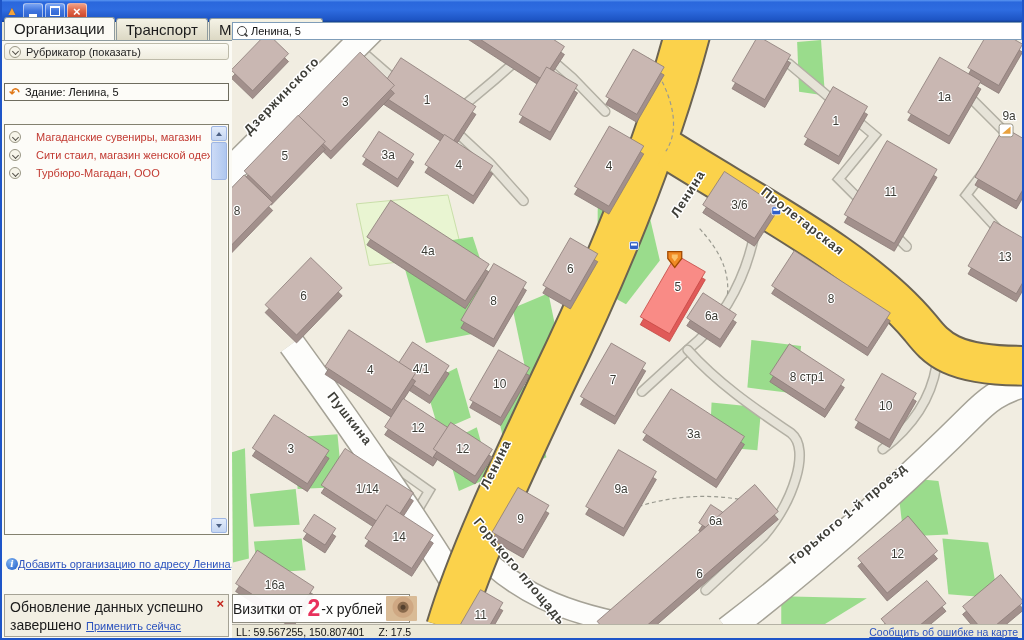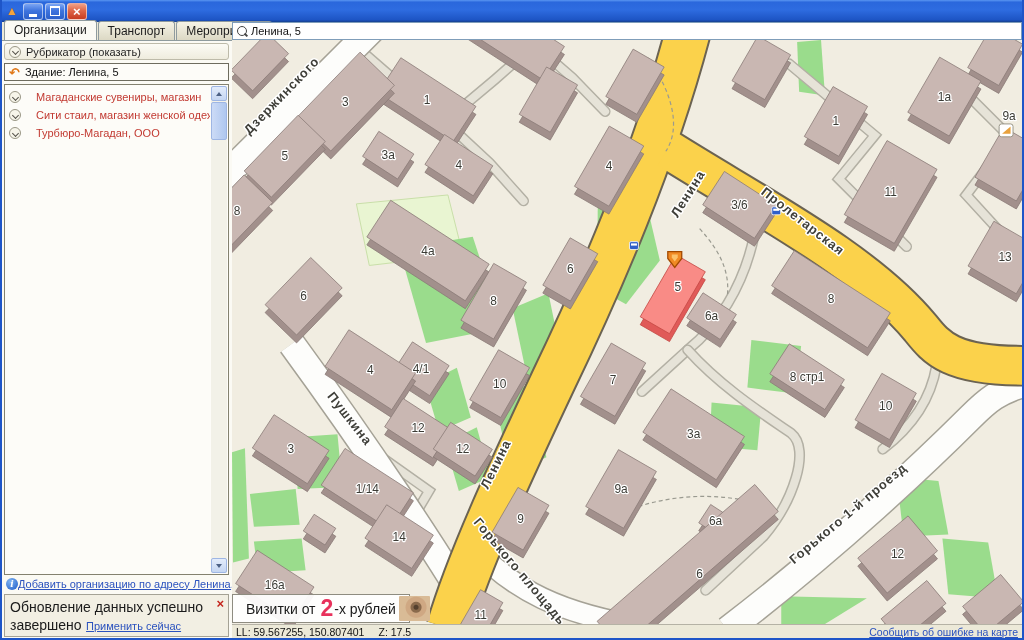--- a/index.html
+++ b/index.html
@@ -11,23 +11,23 @@
   .title-text{font-size:12px;font-weight:bold;text-shadow:1px 1px 1px #10306e;white-space:nowrap;flex:1;}
   .winbtns{display:flex;gap:2px;}
   .wbtn{width:20px;height:17px;border-radius:3px;border:1px solid rgba(255,255,255,.55);box-sizing:border-box;display:flex;align-items:center;justify-content:center;background:linear-gradient(180deg,#7BA5F3,#3E74DE 45%,#2B5FC9);color:#fff;font-size:11px;line-height:1;cursor:pointer;}
   .wbtn.close{background:linear-gradient(180deg,#F0A086,#DE6547 45%,#C73D22);font-weight:bold;font-size:13px;}
   .g-min{display:block;width:8px;height:3px;background:#fff;margin-top:8px;}
   .g-rest{display:block;width:8px;height:7px;border:1px solid #fff;border-top:2px solid #fff;background:transparent;}
   
   .main{flex:1;display:flex;min-height:0;}
   .sidebar{width:230px;flex:0 0 230px;display:flex;flex-direction:column;background:#F3F1E6;box-sizing:border-box;}
   .tabsrow{height:18px;flex:0 0 18px;display:flex;align-items:flex-end;background:#ECE9D8;padding-left:2px;}
-  .tab{font-size:12px;color:#1c1c1c;padding:2px 9px 2px 9px;border:1px solid #8F9B9E;border-bottom:none;border-radius:3px 3px 0 0;background:linear-gradient(180deg,#F5F3E6,#DCD8C4);margin-right:1px;cursor:pointer;white-space:nowrap;}
+  .tab{font-size:15px;color:#1c1c1c;padding:2px 9px 2px 9px;border:1px solid #8F9B9E;border-bottom:none;border-radius:3px 3px 0 0;background:linear-gradient(180deg,#F5F3E6,#DCD8C4);margin-right:1px;cursor:pointer;white-space:nowrap;}
   .tab.active{background:#FBFAF4;position:relative;z-index:2;padding-bottom:3px;}
-  .side-body{flex:1;display:flex;flex-direction:column;background:#FBFAF4;border-top:1px solid #8F9B9E;padding:2px 3px 0 2px;min-height:0;}
+  .side-body{flex:1;display:flex;flex-direction:column;background:#FBFAF4;border-top:1px solid #8F9B9E;padding:2px 3px 0 2px;min-height:0;gap:20px;}
   .rub-row{height:15px;flex:0 0 15px;display:flex;align-items:center;border:1px solid #BDBAA9;border-radius:3px;background:linear-gradient(180deg,#FCFBF5,#EFECDE);padding:0 4px;margin-bottom:3px;}
   .rub-row .lbl{font-size:11px;color:#1f1f1f;margin-left:5px;}
   .chevcircle{width:12px;height:12px;border-radius:50%;border:1px solid #9a9786;background:#F7F5EA;box-sizing:border-box;position:relative;flex:0 0 12px;}
   .chevcircle::after{content:"";position:absolute;left:3px;top:2.5px;width:4px;height:4px;border-right:1.5px solid #55524a;border-bottom:1.5px solid #55524a;transform:rotate(45deg);}
   .bld-row{height:16px;flex:0 0 16px;display:flex;align-items:center;border:1px solid #6E6C5E;background:#FDFCF8;padding:0 4px;margin-bottom:3px;}
   .undo-ic{color:#E07818;font-size:13px;font-weight:bold;line-height:1;margin-right:5px;}
   .bld-row .lbl{font-size:11px;color:#111;}
   .orglist{flex:1;border:1px solid #83816F;background:#FDFCF8;position:relative;min-height:0;padding:3px 18px 0 4px;}
   .orgitem{display:flex;align-items:center;height:18px;cursor:pointer;}
   .orgitem .txt{font-size:11px;color:#C23A32;margin-left:15px;white-space:nowrap;overflow:hidden;}
@@ -45,21 +45,21 @@
   .notif .closex{position:absolute;right:4px;top:1px;color:#C3241C;font-weight:bold;font-size:13px;cursor:pointer;line-height:1.2;}
   .notif .apply{font-size:11px;color:#2B52BE;text-decoration:underline;cursor:pointer;display:inline-block;margin-top:2px;}
   
   .rightcol{flex:1;display:flex;flex-direction:column;min-width:0;}
   .searchrow{height:18px;flex:0 0 18px;background:#fff;border:1px solid #7F9DB9;box-sizing:border-box;display:flex;align-items:center;padding:0 4px;}
   .mag{width:8px;height:8px;border:1.6px solid #444;border-radius:50%;position:relative;flex:0 0 8px;margin-right:4px;}
   .mag::after{content:"";position:absolute;width:4px;height:1.8px;background:#444;transform:rotate(45deg);left:6px;top:7px;}
   .searchrow input{border:none;outline:none;font-size:11px;color:#111;flex:1;background:transparent;font-family:inherit;padding:0;}
   .maparea{flex:1;position:relative;min-height:0;background:#F1EDE1;overflow:hidden;}
   .maparea svg{position:absolute;left:0;top:0;width:100%;height:100%;}
-  .adbanner{position:absolute;left:0;bottom:1px;width:178px;height:29px;background:rgba(255,255,255,.93);border:1px solid #8E8C80;box-sizing:border-box;display:flex;align-items:center;padding:0 2px 0 13px;z-index:5;}
+  .adbanner{position:absolute;left:0;bottom:1px;width:178px;height:29px;background:rgba(255,255,255,.93);border:1px solid #8E8C80;box-sizing:border-box;display:flex;align-items:center;padding:0 2px 0 0;z-index:5;}
   .adbanner .t1{font-size:14px;color:#1a1a1a;white-space:pre;}
   .adbanner .t2{font-size:23px;font-weight:bold;color:#E8315B;line-height:1;margin:0 1px;}
   .ad-photo{width:31px;height:25px;margin-left:3px;background:radial-gradient(circle at 55% 45%,#54402e 0 2px,#8a6a4c 3px 5px,#cfa883 6px 10px,#d9bb96 11px);border-radius:1px;flex:0 0 31px;}
   .statusbar{height:13px;flex:0 0 13px;background:#ECE9D8;border-top:1px solid #B5B2A5;display:flex;align-items:center;font-size:10.5px;color:#111;padding:0 4px;}
   .statusbar .coords{white-space:pre;}
   .statusbar .zoomlvl{margin-left:14px;}
   .statusbar .report{margin-left:auto;color:#2B52BE;text-decoration:underline;cursor:pointer;white-space:nowrap;}
 </style>
 </head>
 <body>

